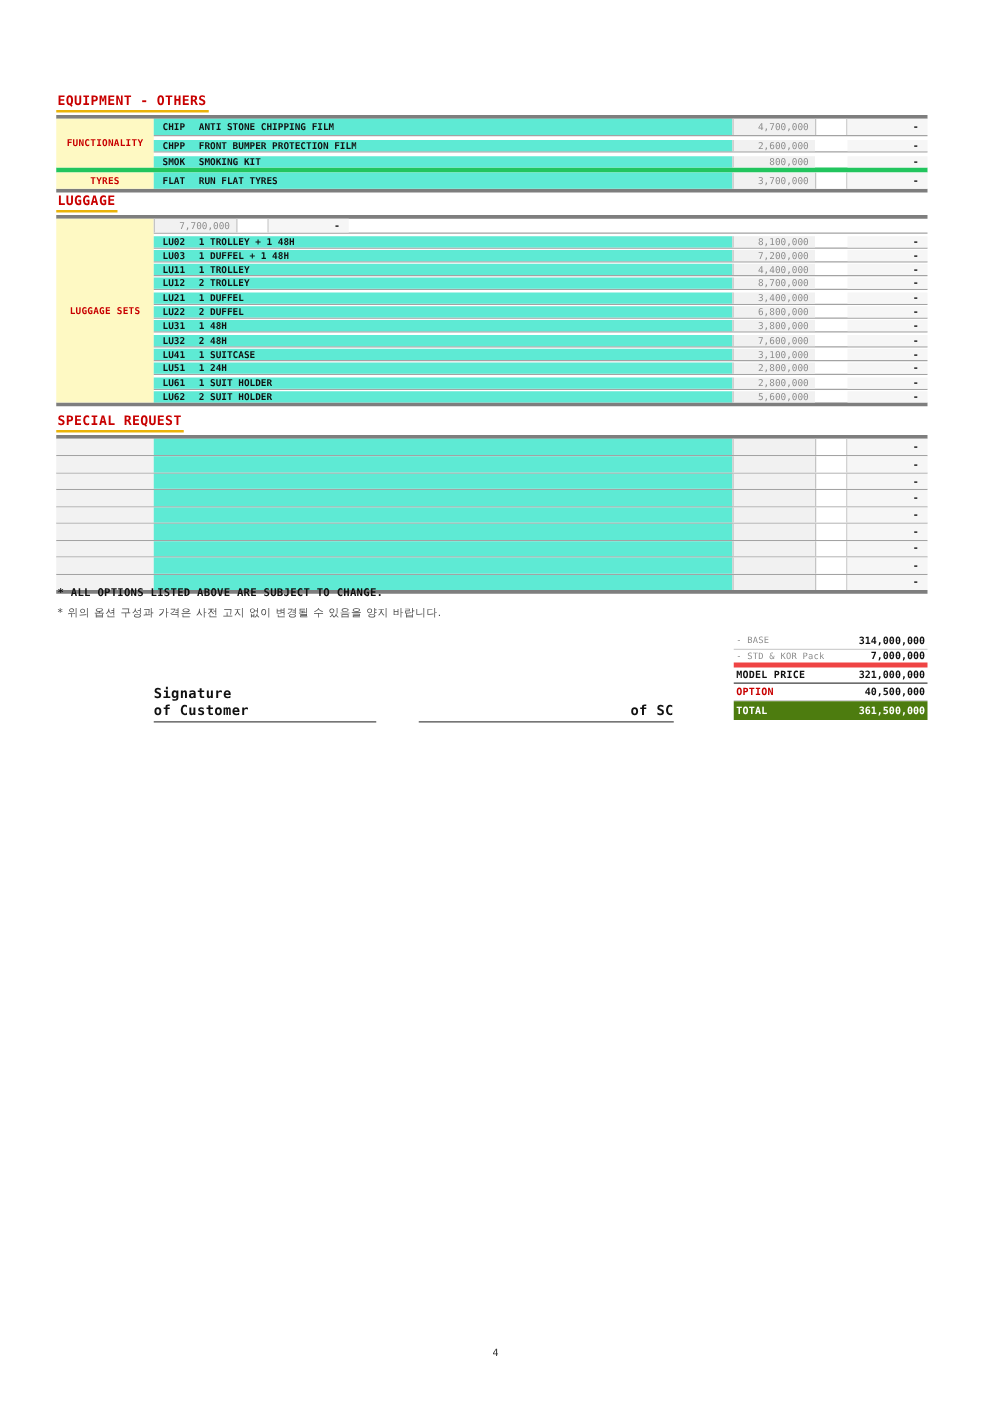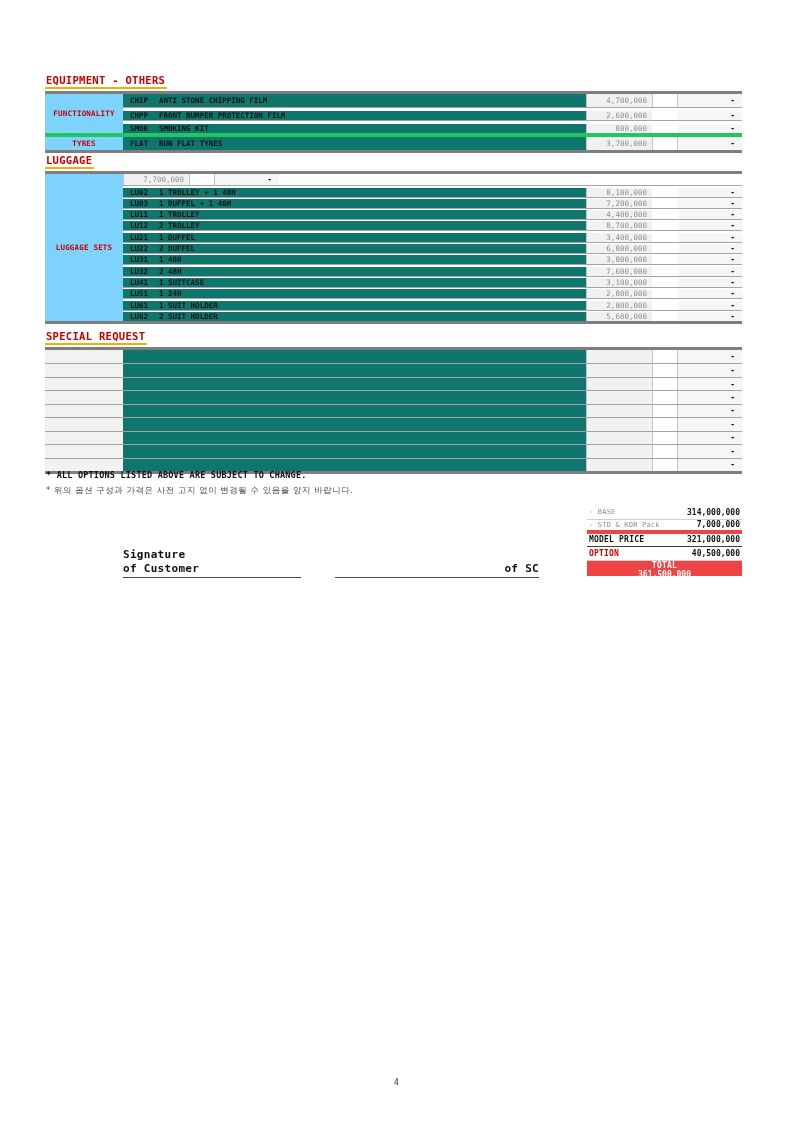--- a/index.html
+++ b/index.html
@@ -24,32 +24,32 @@
     margin-bottom:2px;
     white-space:nowrap;
   }
 
   .tbl { border-top:3px solid #7e7e7e; border-bottom:3px solid #7e7e7e; width:100%; }
 
   .group { display:flex; width:100%; }
   .group + .group { border-top:4px solid #22c55e; }
   .glabel {
     width:78px; flex:0 0 78px;
-    background:#7dd3fc;
+    background:#fef9c3;
     color:#c80000; font-weight:bold; font-size:7.5px;
     display:flex; align-items:center; justify-content:center;
     text-align:center; letter-spacing:.2px;
   }
   .grows { flex:1; min-width:0; }
 
   .trow { display:flex; align-items:stretch; height:13px; }
   .grows .trow + .trow { border-top:1px solid #a3a3a3;align-items:flex-end; }
   .lug .trow { height:11.3px; }
 
-  .cdesc { flex:1; display:flex; align-items:center; min-width:0; background:#0f766e; }
+  .cdesc { flex:1; display:flex; align-items:center; min-width:0; background:#5eead4; }
   .code  { flex:0 0 36px; padding-left:7px; font-weight:bold; font-size:7.5px; color:#111; }
   .desc  { font-weight:bold; font-size:7.5px; color:#111; white-space:nowrap; overflow:hidden; }
   .price {
     flex:0 0 66px; background:#f1f1f1;
     border-left:1px solid #c4c4c4;
     font-size:7.5px; color:#8d8d8d;
     display:flex; align-items:center; justify-content:flex-end;
     padding-right:5px;
   }
   .gapcol {
@@ -75,21 +75,21 @@
   .totals { position:absolute; left:587px; top:506px; width:155px; }
   .sumrow { display:flex; align-items:center; justify-content:space-between; height:13.8px; padding:0 2px; }
   .sumrow .slabel { font-size:7px; color:#8d8d8d; letter-spacing:.2px; }
   .sumrow .svalue { font-size:8px; font-weight:bold; color:#111; }
   .sumrow.r1 { border-bottom:1px solid #d0d0d0; }
   .sumrow.r2 { border-bottom:4px solid #ef4444; }
   .sumrow.r3 { border-bottom:1.5px solid #3f3f3f; }
   .sumrow.r3 .slabel { font-size:8px; font-weight:bold; color:#111; }
   .sumrow.r4 { border-bottom:1px solid #d0d0d0; }
   .sumrow.r4 .slabel { font-size:8px; font-weight:bold; color:#c80000; }
-  .sumrow.r5 { background:#ef4444; height:14.5px;flex-direction:column; }
+  .sumrow.r5 { background:#4d7c0f; height:14.5px; }
   .sumrow.r5 .slabel, .sumrow.r5 .svalue { color:#ffffff; font-weight:bold; font-size:8px; }
 
   .sig { position:absolute; left:123px; top:548px; display:flex; align-items:flex-end; }
   .sigblock { border-bottom:1.5px solid #4a4a4a; padding-bottom:1px; }
   .sigblock .sline { font-weight:bold; font-size:11px; color:#111; line-height:14px; letter-spacing:.3px; }
   .sig-cust { width:178px; }
   .sig-sc { width:204px; margin-left:34px;text-align:right; }
 
   .pagenum { position:absolute; left:0; top:1078px; width:100%; text-align:center;
              font-size:8px; color:#333; }

